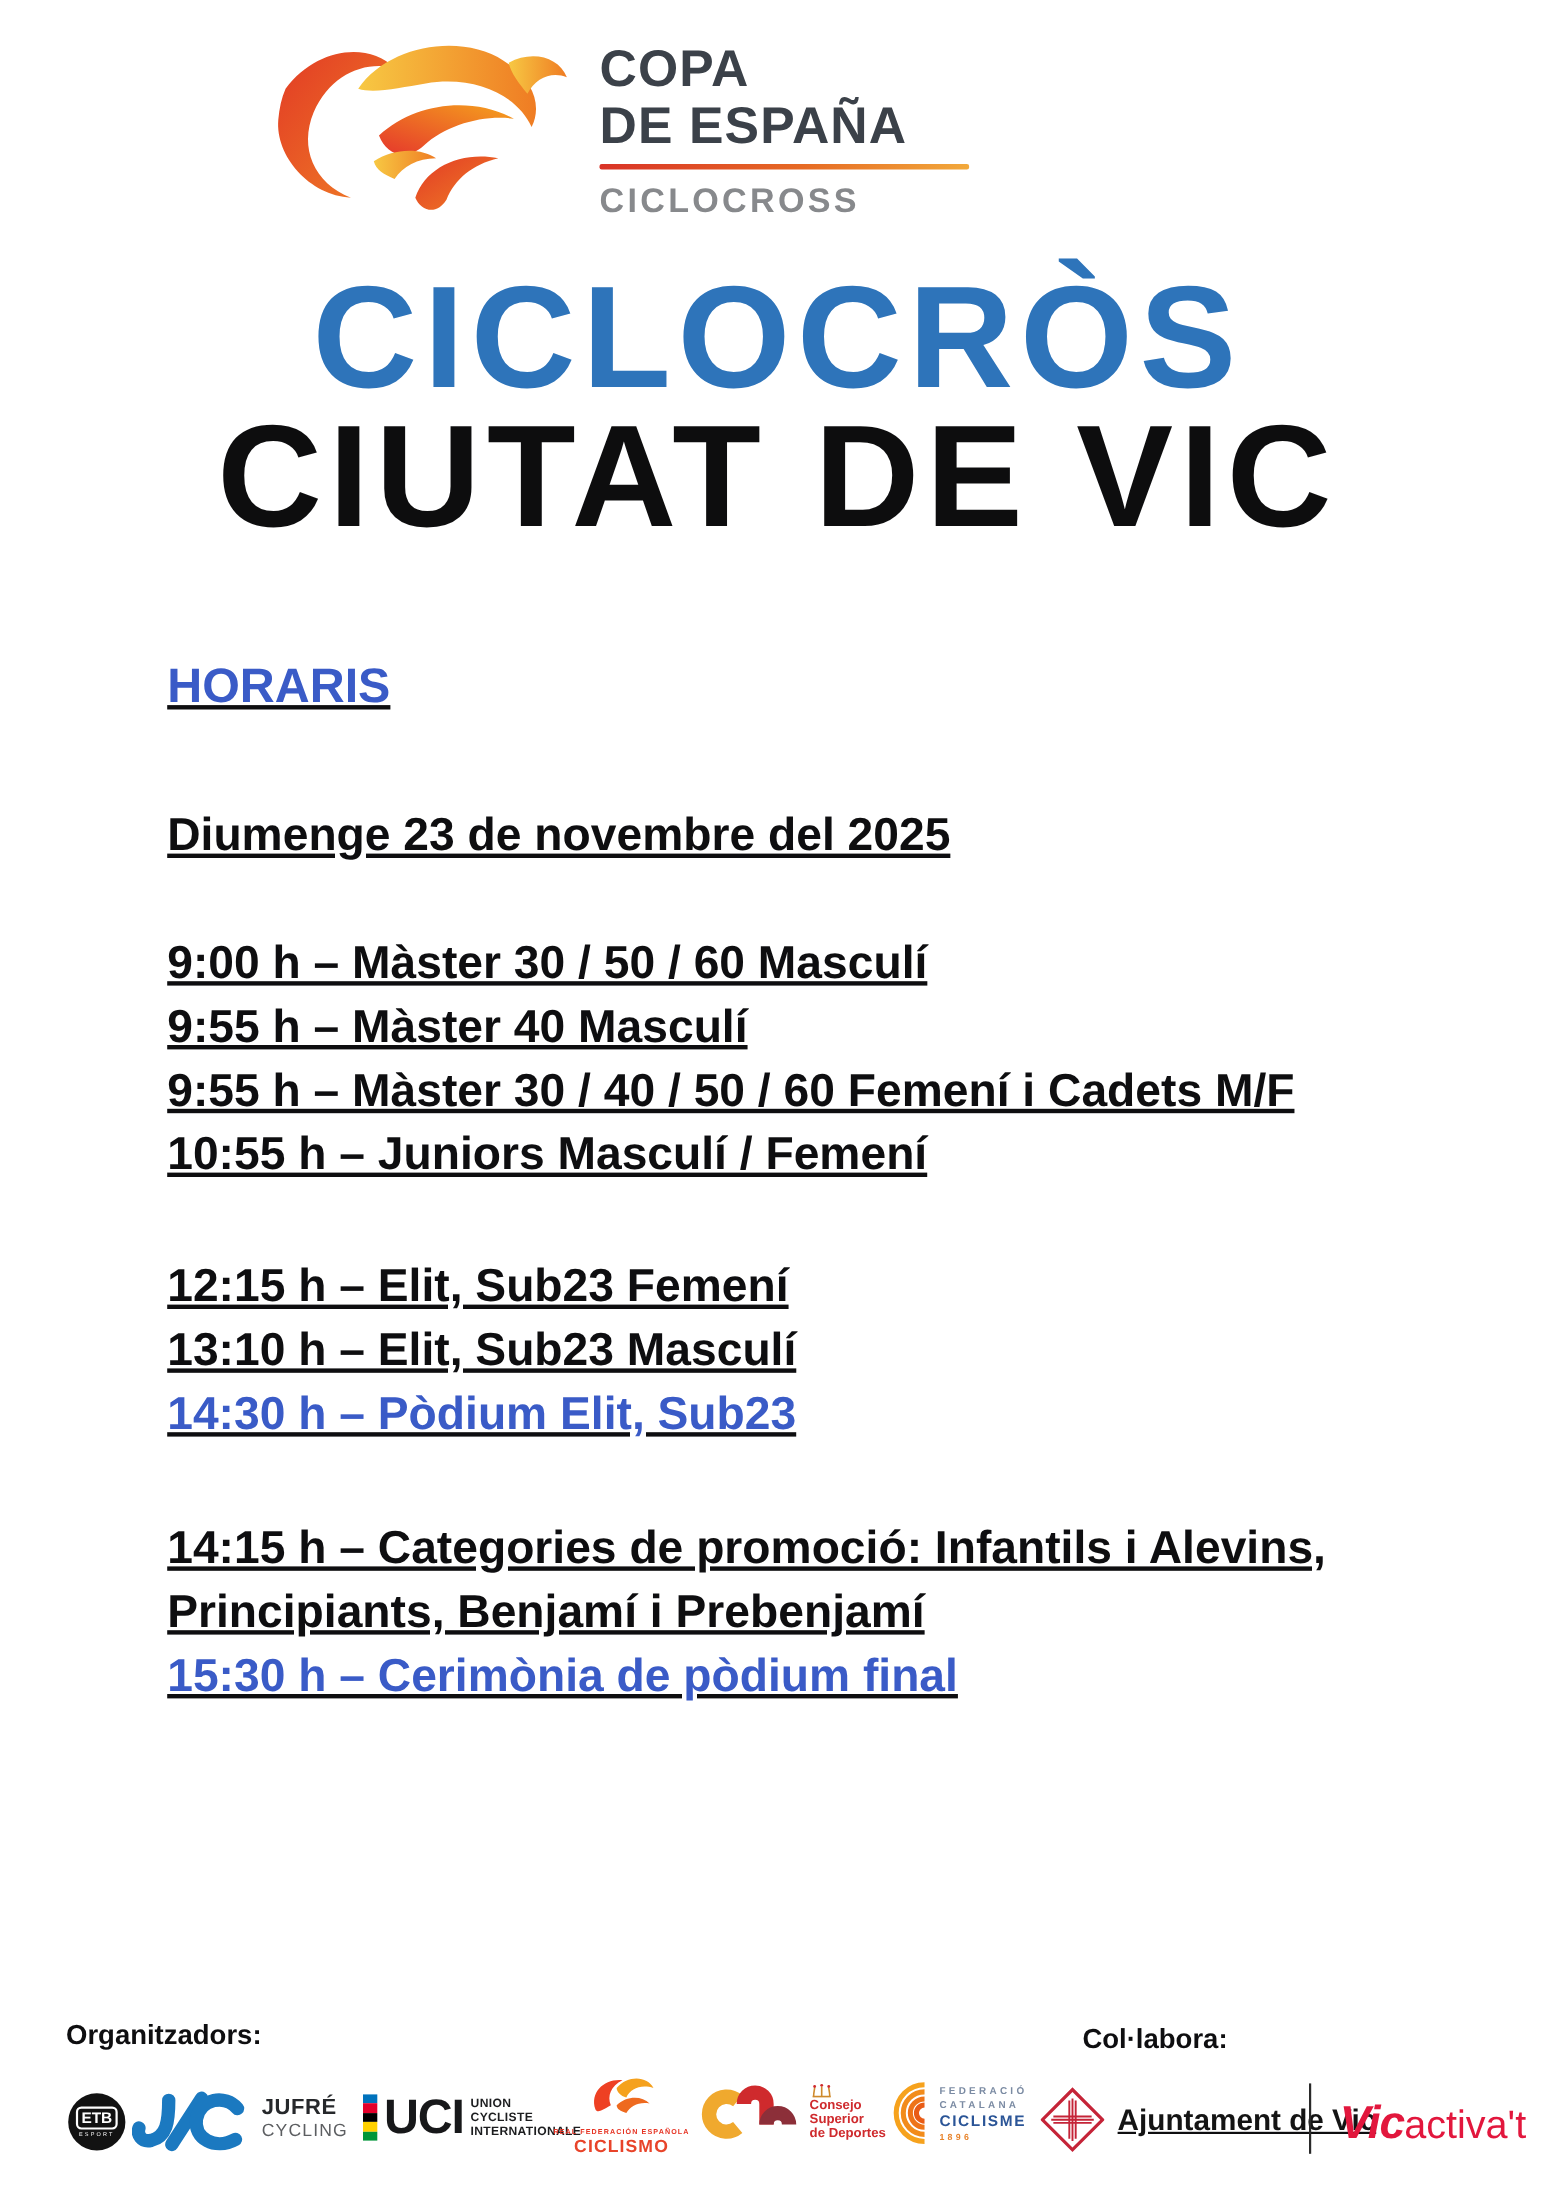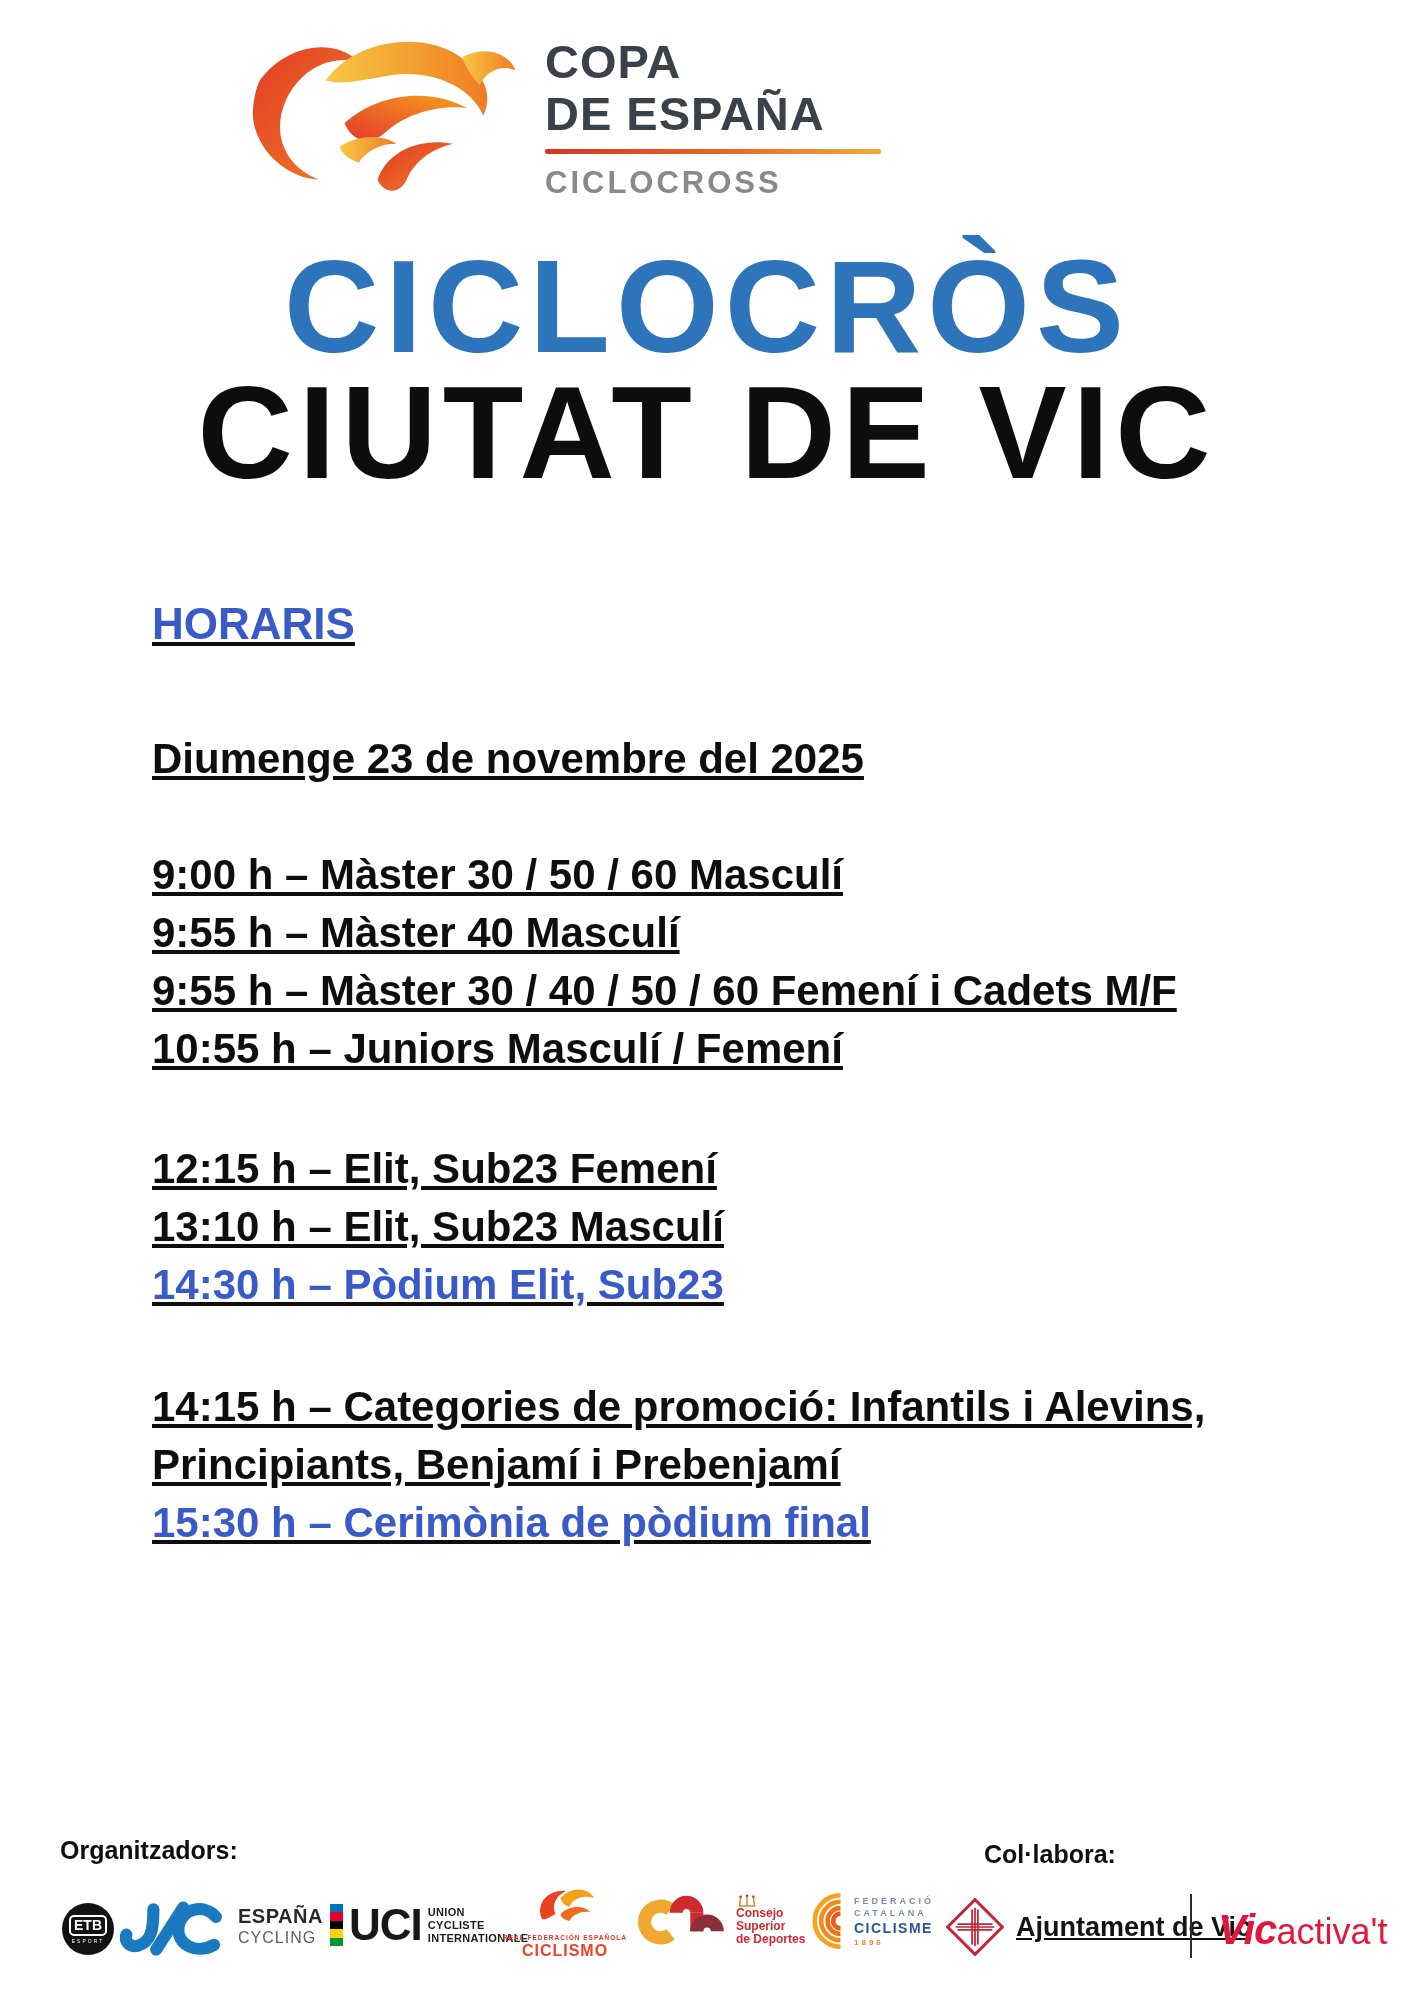--- a/index.html
+++ b/index.html
@@ -147,21 +147,21 @@
   </div>
 
   <svg class="jc-mark" viewBox="0 0 110 60" aria-hidden="true">
     <g stroke="#1b79c0" stroke-width="13" fill="none" stroke-linecap="round">
       <path d="M34,9 C34,30 32,44 17,48 C7,50 3,42 5,36"></path>
       <path d="M66,7 L37,52"></path>
       <path d="M101,17 C89,3 65,7 61,27 C58,46 79,58 99,47"></path>
     </g>
   </svg>
   <div class="jufre">
-    <div class="jufre-name">ESPAÑA</div>
+    <div class="jufre-name">JUFRÉ</div>
     <div class="jufre-sub">CYCLING</div>
   </div>
 
   <div class="uci">
     <div class="uci-stripes">
       <span style="background:#0072bc"></span>
       <span style="background:#e4002b"></span>
       <span style="background:#000000"></span>
       <span style="background:#ffd100"></span>
       <span style="background:#009639"></span>

